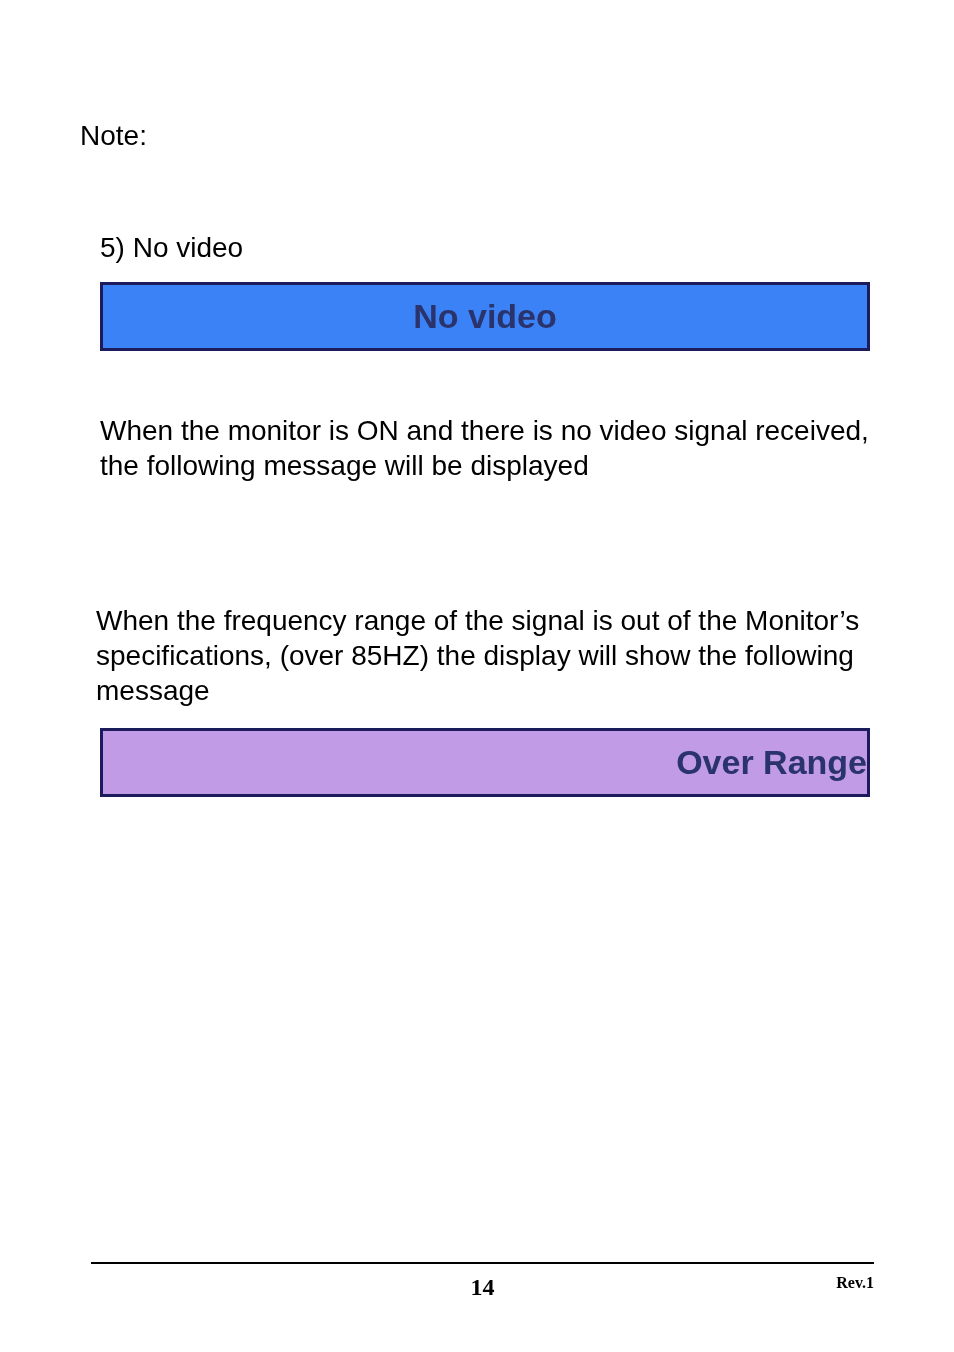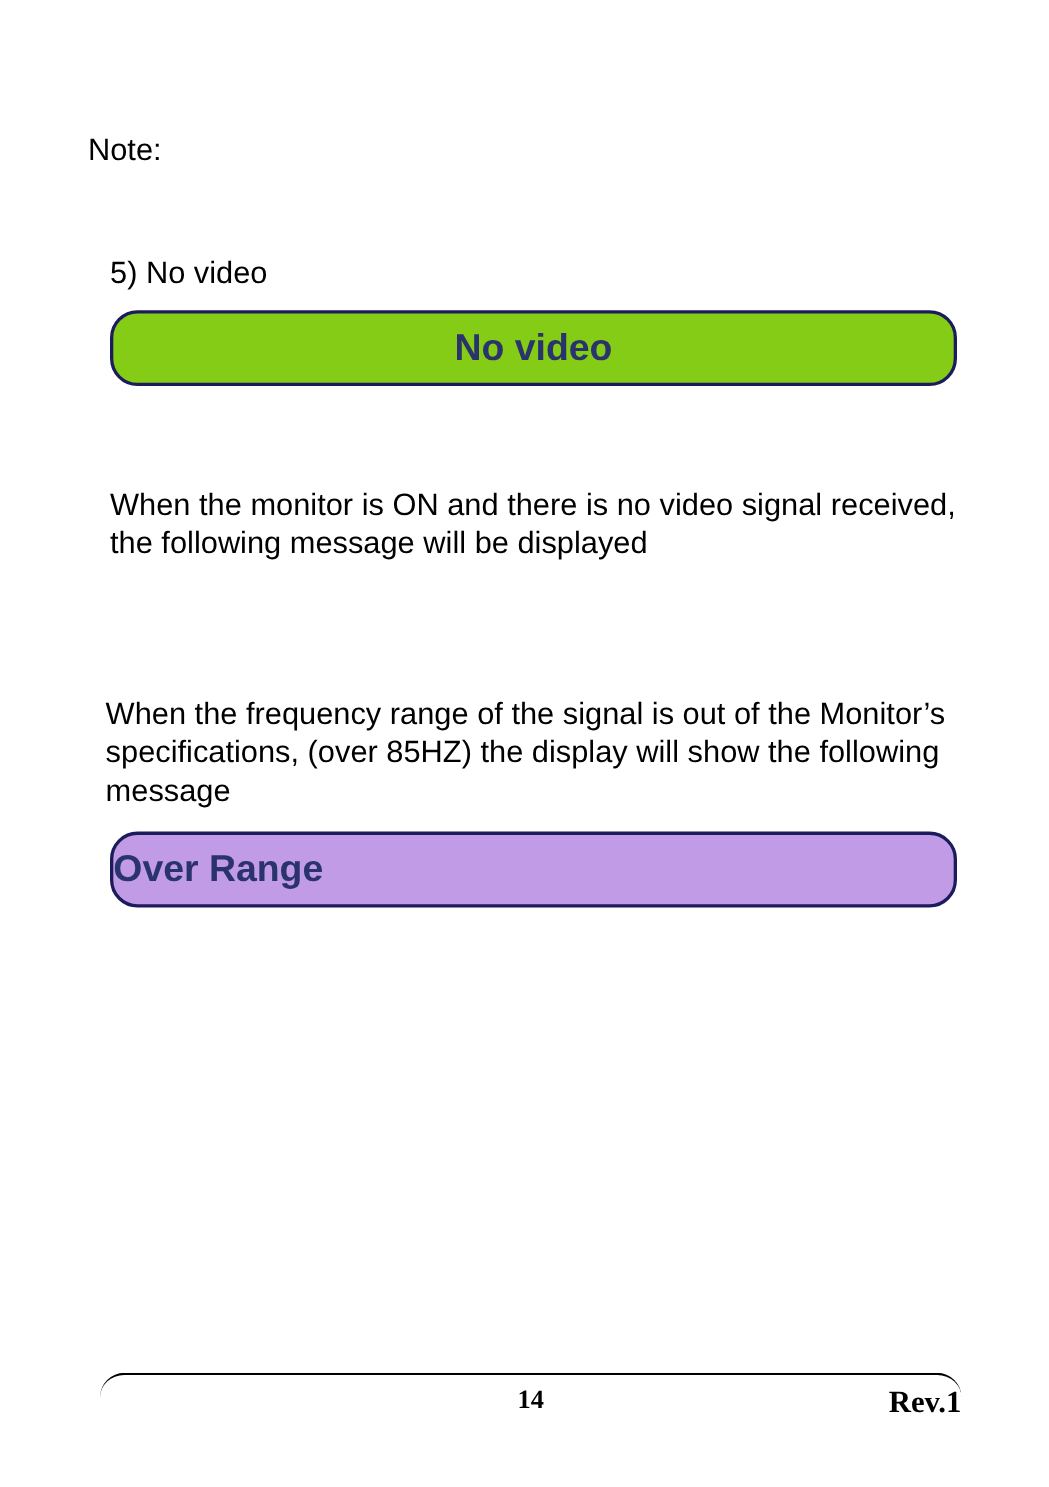--- a/index.html
+++ b/index.html
@@ -1,48 +1,48 @@
 <!DOCTYPE html>
 <html><head>
 <meta charset="utf-8">
 <style>
-  * { margin: 0; padding: 0; box-sizing: border-box; border-radius: 25px; }
+  * { margin: 0; padding: 0; box-sizing: border-box; }
   html, body { width: 954px; height: 1352px; background: #fff; font-family: Arial, Helvetica, sans-serif; color: #000; }
   .page {
     position: relative;
     width: 954px;
     height: 1352px;
     padding: 120px 90px 0 80px;
   }
   .note-label {
     font-size: 28px;
     margin-bottom: 80px;
   }
   .section-heading-1 {
     font-size: 28px;
     margin-left: 20px;
     margin-bottom: 18px;
   }
   .message-box {
     margin-left: 20px;
     width: 770px;
     border: 3px solid #1c1c5c;
-    background: #84cc16;
+    background: #3b82f6;
     text-align: center;
     padding: 12px 0;
   }
   .message-text {
     font-size: 34px;
     font-weight: bold;
     color: #2a336b;
   }
   .body-para-1 {
     font-size: 28px;
     line-height: 1.25;
-    margin-top: 90px;
+    margin-top: 62px;
     margin-bottom: 120px;
     margin-left: 20px;
     width: 790px;
   }
   .section-heading-2 {
     font-size: 28px;
     margin-left: 20px;
     margin-bottom: 30px;
   }
   .body-para-2 {
@@ -50,21 +50,21 @@
     line-height: 1.25;
     margin-left: 16px;
     width: 790px;
     margin-bottom: 20px;
   }
   .message-box-2 {
     margin-left: 20px;
     width: 770px;
     border: 3px solid #1c1c5c;
     background: #c19be5;
-    text-align: left;
+    text-align: right;
     padding: 12px 0;
   }
   .footer {
     position: absolute;
     left: 91px;
     right: 80px;
     bottom: 60px;
     border-top: 2px solid #000;
     padding-top: 10px;
     display: flex;
@@ -77,21 +77,21 @@
     right: 0;
     text-align: center;
     font-family: "Times New Roman", Times, serif;
     font-weight: bold;
     font-size: 24px;
   }
   .footer-right {
     margin-left: auto;
     font-family: "Times New Roman", Times, serif;
     font-weight: bold;
-    font-size: 28px;
+    font-size: 16px;
   }
 </style>
 </head>
 <body>
 
 <div class="page">
 
   <div class="note-label">Note:</div>
 
   <div class="section-heading-1">5) No video</div>

